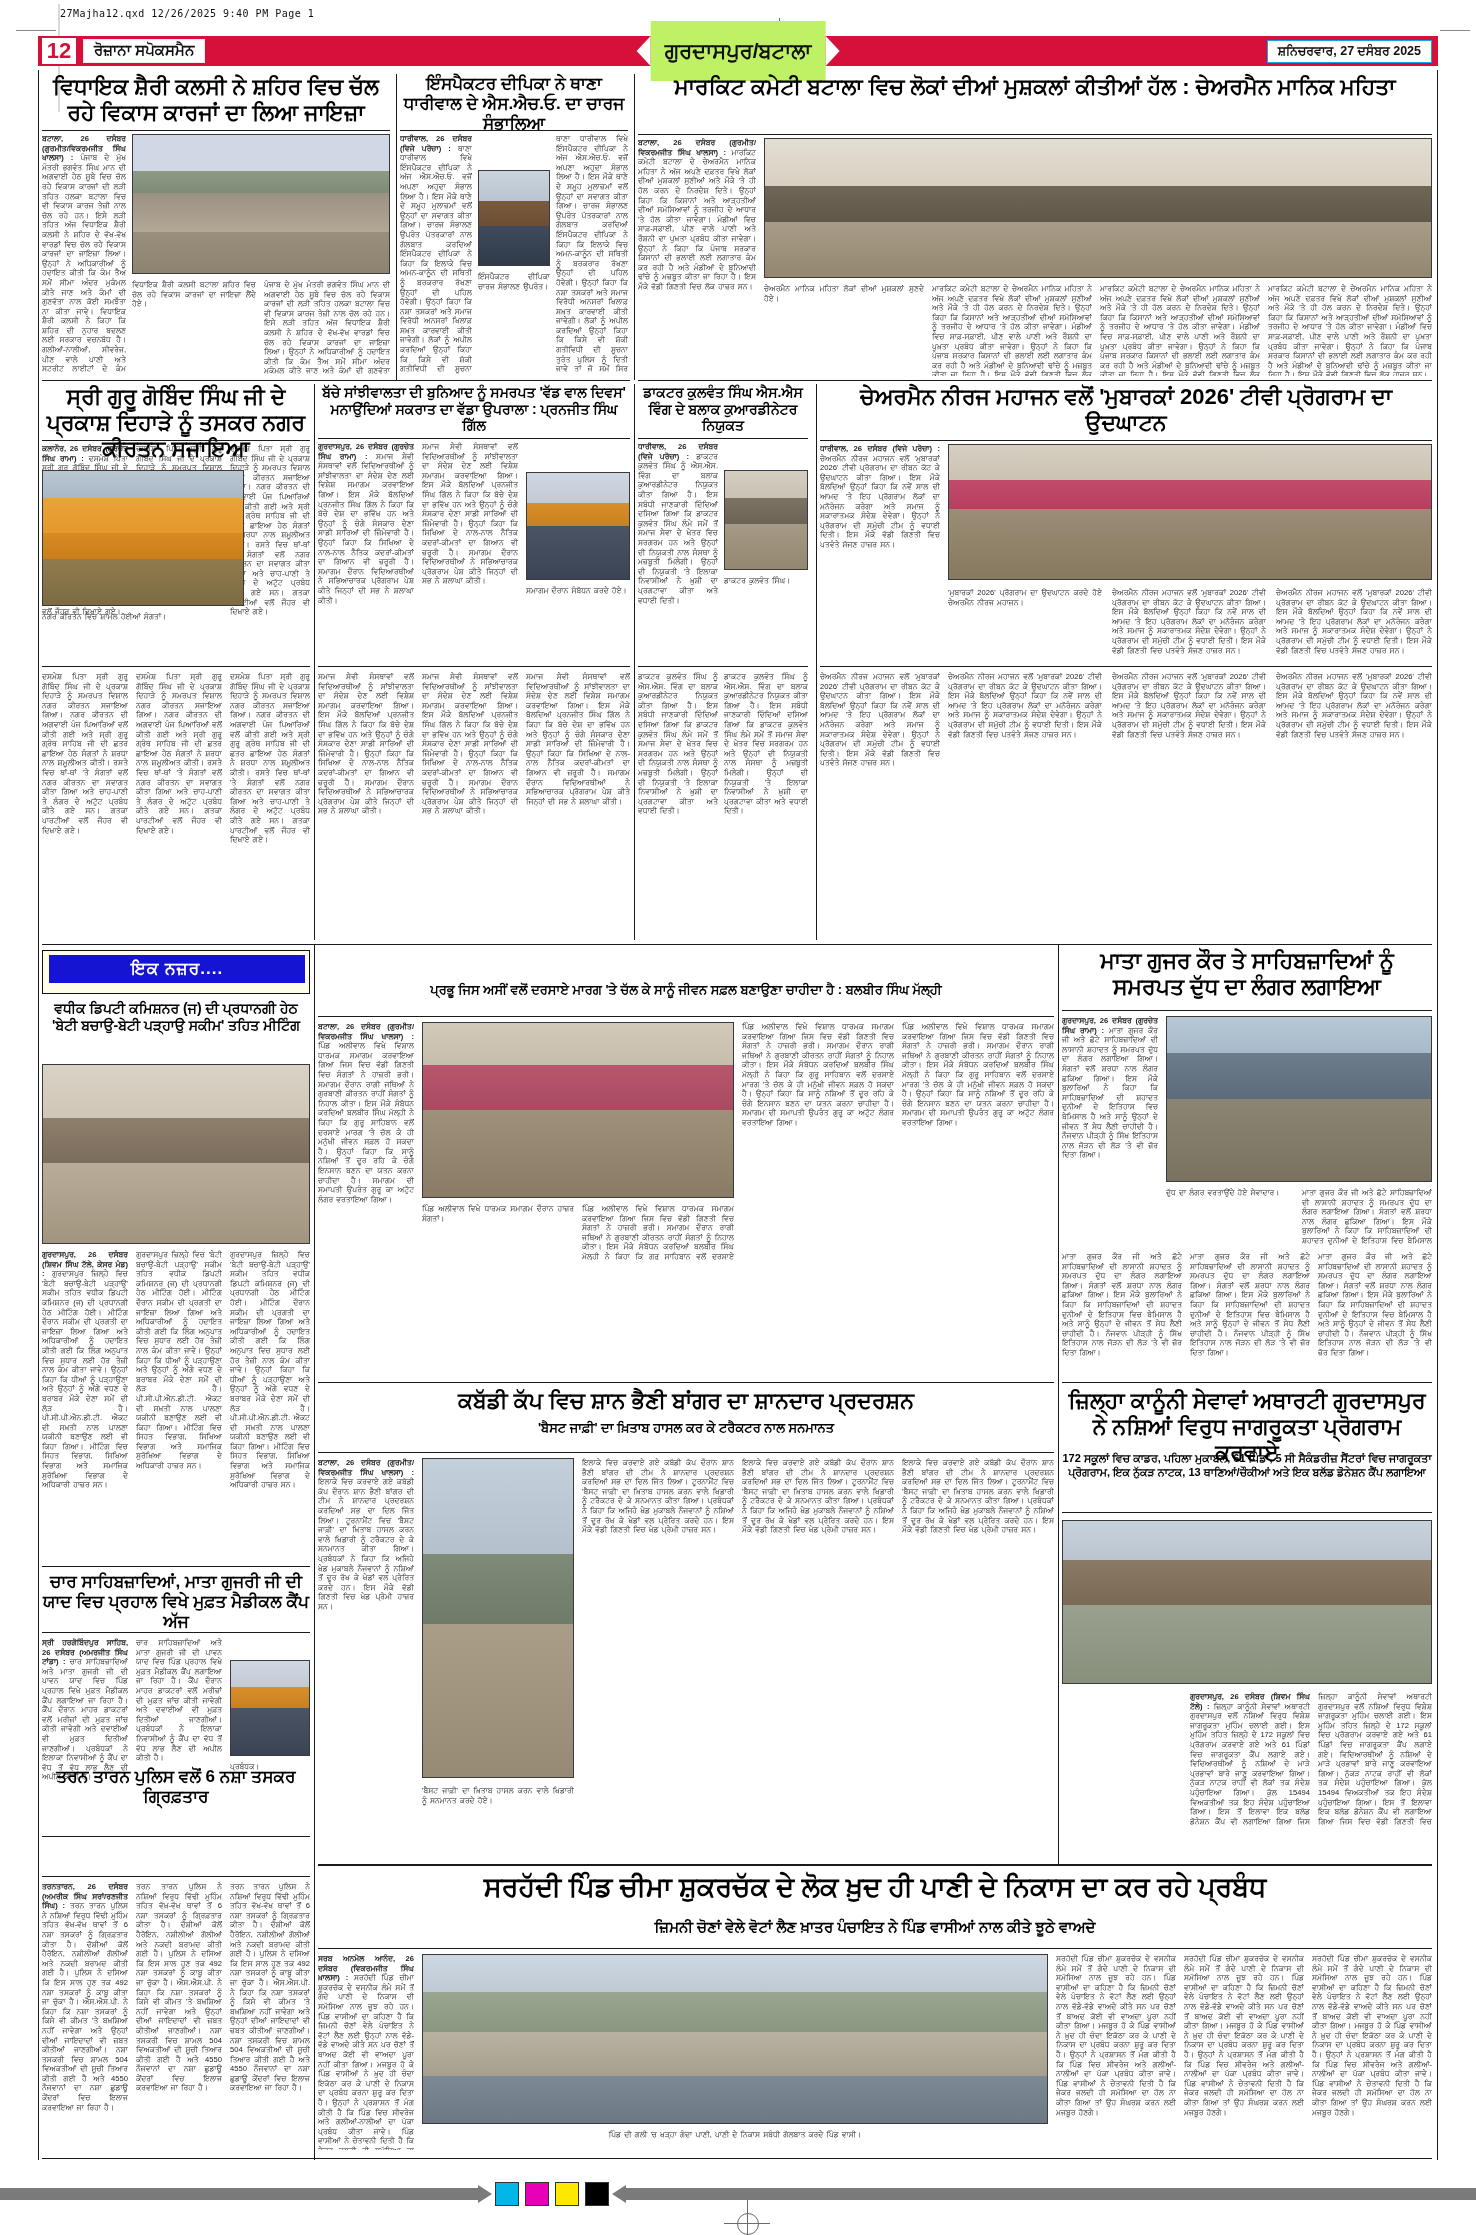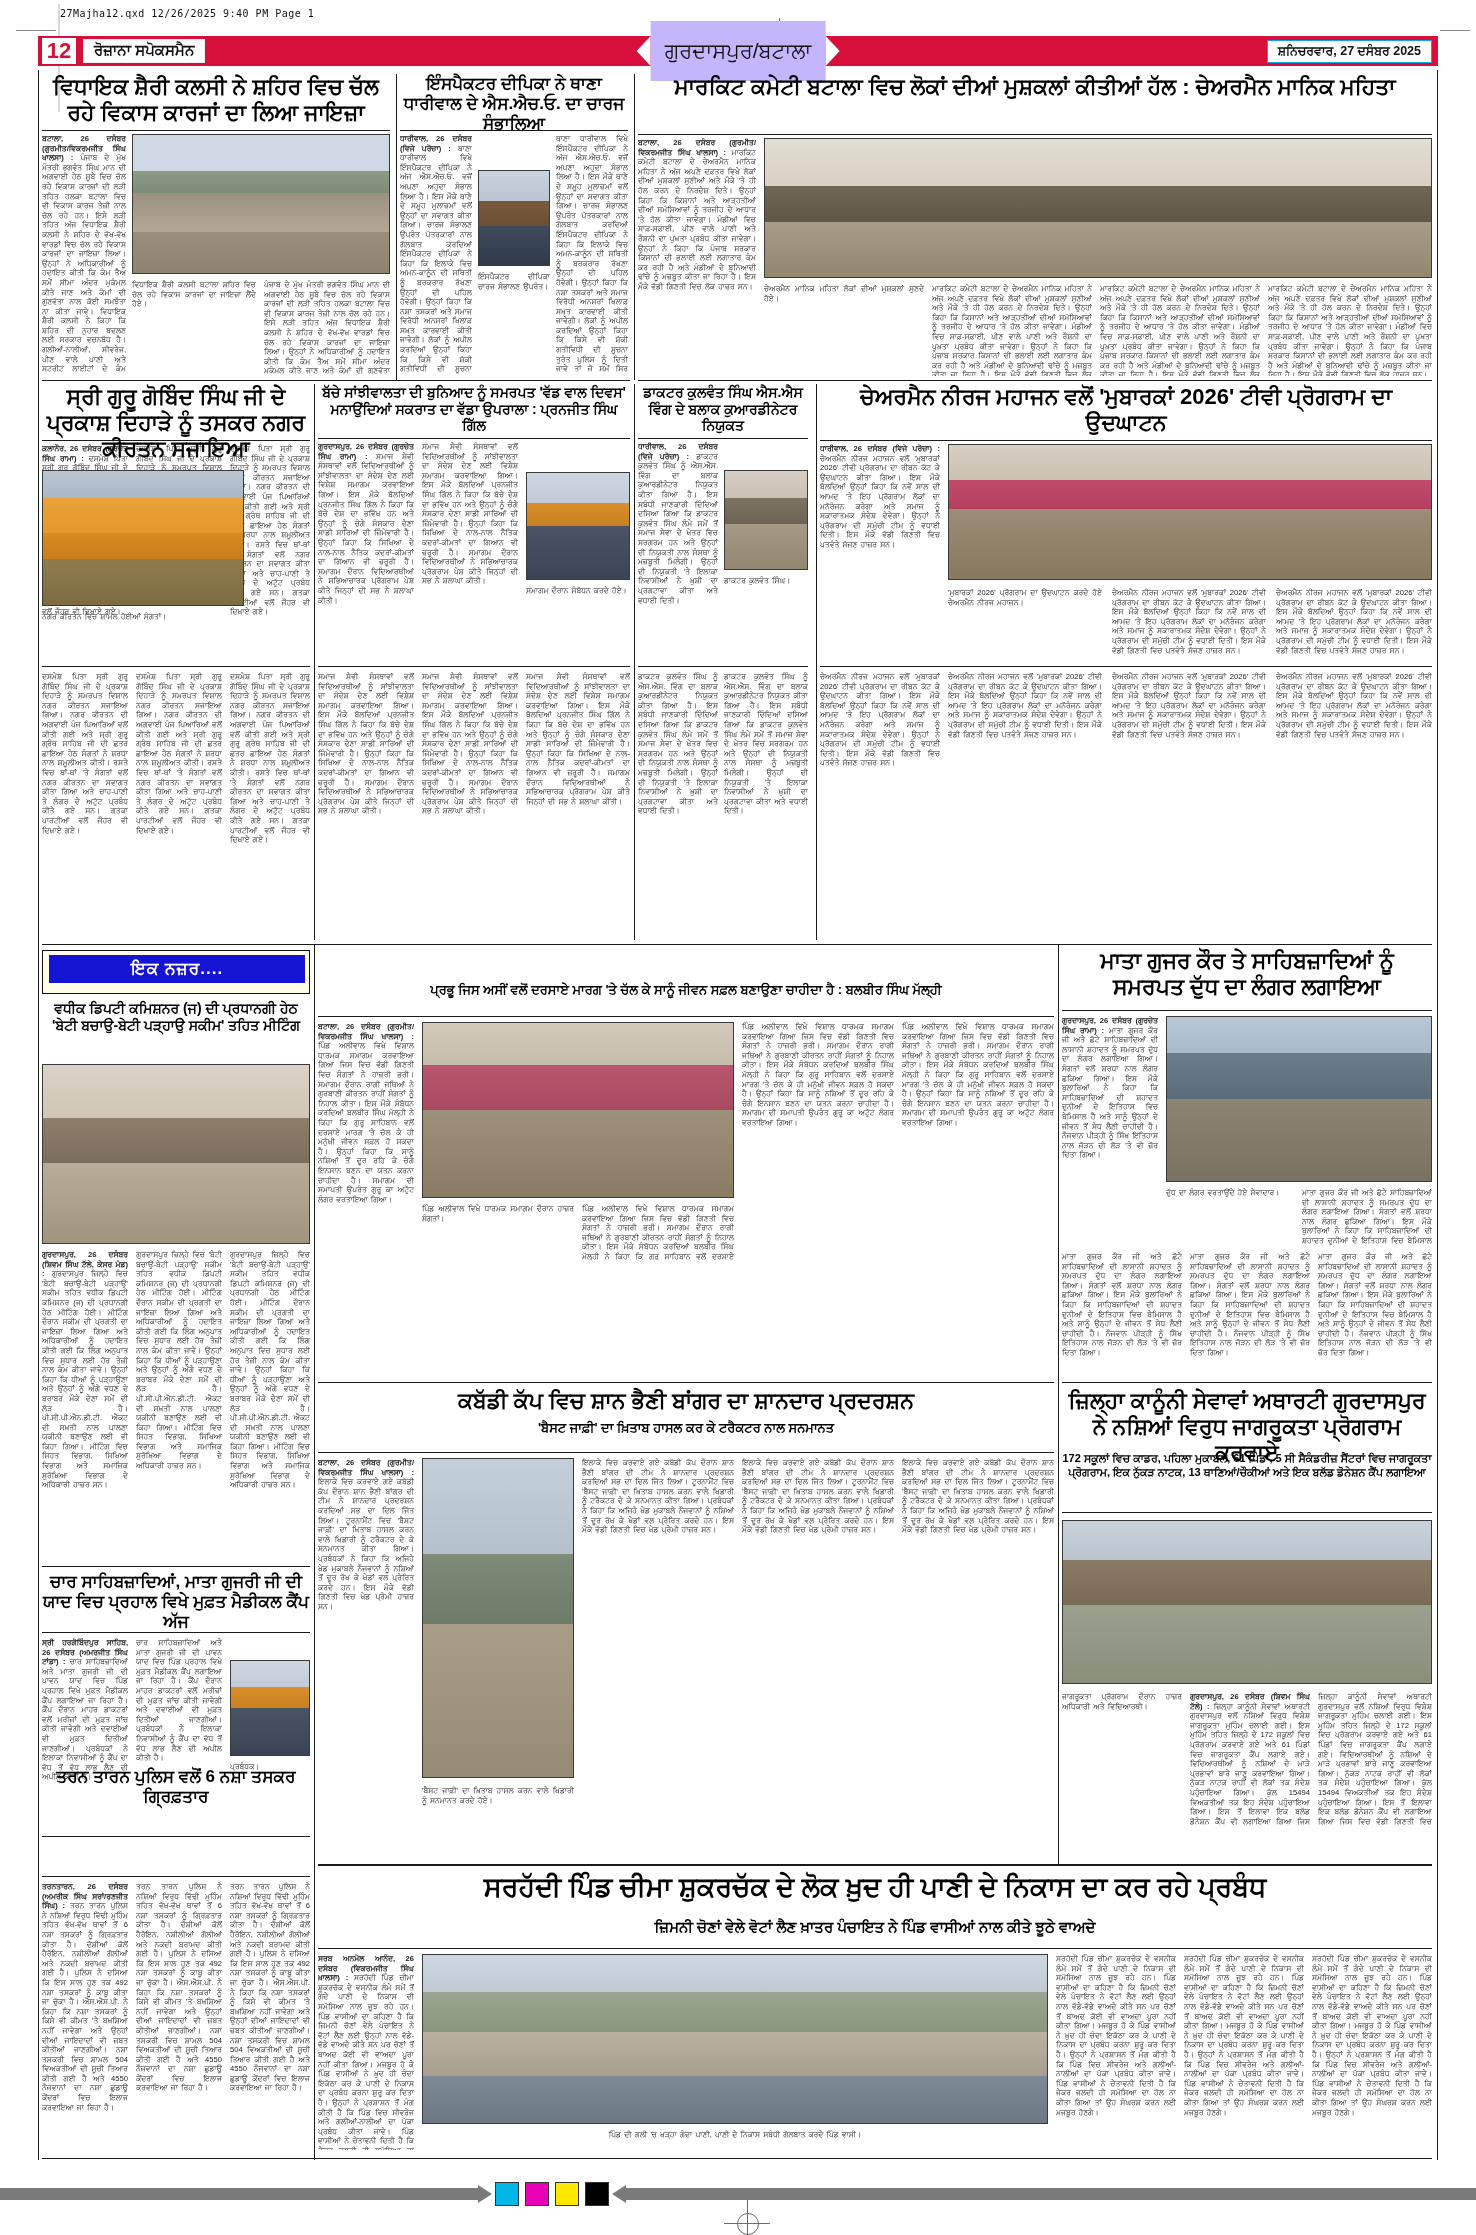--- a/index.html
+++ b/index.html
@@ -44,21 +44,21 @@
   .mast-center{
     position:absolute;left:50%;transform:translateX(-50%);
     display:flex;align-items:center;gap:0;
   }
   .mast-center .chev{
     width:0;height:0;border-top:15px solid transparent;border-bottom:15px solid transparent;
   }
   .chev-l{border-right:14px solid #fff;}
   .chev-r{border-left:14px solid #fff;}
   .mast-center .edition{
-    background:#c4b5fd;color:#111;font-size:21px;font-weight:normal;padding:18px 14px;line-height:1.1;
+    background:#bef264;color:#111;font-size:21px;font-weight:bold;padding:18px 14px;line-height:1.1;
   }
   .mast-date{
     position:absolute;right:6px;background:#fff;color:#111;font-size:12.5px;font-weight:bold;
     padding:3px 10px;border:1px solid #0ea5e9;
   }
 
   
   .box{position:absolute;box-sizing:border-box;}
   .hl{font-weight:bold;color:#000;text-align:center;line-height:1.18;}
   .hl-xl{font-size:27px;}
@@ -430,23 +430,20 @@
   </div>
   <div class="body-col" style="left:902px;top:1458px;width:152px;height:372px;">
     <span>ਇਲਾਕੇ ਵਿਚ ਕਰਵਾਏ ਗਏ ਕਬੱਡੀ ਕੱਪ ਦੌਰਾਨ ਸ਼ਾਨ ਭੈਣੀ ਬਾਂਗਰ ਦੀ ਟੀਮ ਨੇ ਸ਼ਾਨਦਾਰ ਪ੍ਰਦਰਸ਼ਨ ਕਰਦਿਆਂ ਸਭ ਦਾ ਦਿਲ ਜਿੱਤ ਲਿਆ। ਟੂਰਨਾਮੈਂਟ ਵਿਚ 'ਬੈਸਟ ਜਾਫ਼ੀ' ਦਾ ਖ਼ਿਤਾਬ ਹਾਸਲ ਕਰਨ ਵਾਲੇ ਖਿਡਾਰੀ ਨੂੰ ਟਰੈਕਟਰ ਦੇ ਕੇ ਸਨਮਾਨਤ ਕੀਤਾ ਗਿਆ। ਪ੍ਰਬੰਧਕਾਂ ਨੇ ਕਿਹਾ ਕਿ ਅਜਿਹੇ ਖੇਡ ਮੁਕਾਬਲੇ ਨੌਜਵਾਨਾਂ ਨੂੰ ਨਸ਼ਿਆਂ ਤੋਂ ਦੂਰ ਰੱਖ ਕੇ ਖੇਡਾਂ ਵਲ ਪ੍ਰੇਰਿਤ ਕਰਦੇ ਹਨ। ਇਸ ਮੌਕੇ ਵੱਡੀ ਗਿਣਤੀ ਵਿਚ ਖੇਡ ਪ੍ਰੇਮੀ ਹਾਜ਼ਰ ਸਨ।</span>
   </div>
 
   <div class="rule rule-h" style="left:1062px;top:1382px;width:370px;"></div>
   <div class="box hl hl-lg" style="left:1062px;top:1388px;width:370px;">ਜ਼ਿਲ੍ਹਾ ਕਾਨੂੰਨੀ ਸੇਵਾਵਾਂ ਅਥਾਰਟੀ ਗੁਰਦਾਸਪੁਰ ਨੇ ਨਸ਼ਿਆਂ ਵਿਰੁਧ ਜਾਗਰੂਕਤਾ ਪ੍ਰੋਗਰਾਮ ਕਰਵਾਏ</div>
   <div class="box sub" style="left:1062px;top:1452px;width:370px;font-size:11px;">172 ਸਕੂਲਾਂ ਵਿਚ ਕਾਡਰ, ਪਹਿਲਾ ਮੁਕਾਬਲੇ, 61 ਪਿੰਡਾਂ, 5 ਸੀ ਸੈਕੰਡਰੀਜ਼ ਸੈਂਟਰਾਂ ਵਿਚ ਜਾਗਰੂਕਤਾ ਪ੍ਰੋਗਰਾਮ, ਇਕ ਨੁੱਕੜ ਨਾਟਕ, 13 ਥਾਣਿਆਂ/ਚੌਕੀਆਂ ਅਤੇ ਇਕ ਬਲੱਡ ਡੋਨੇਸ਼ਨ ਕੈਂਪ ਲਗਾਇਆ</div>
   <div class="rule rule-h" style="left:1062px;top:1512px;width:370px;"></div>
   <div class="photo ph-legal" style="left:1062px;top:1520px;width:370px;height:164px;"></div>
-  <div class="body-col" style="left:1062px;top:1692px;width:120px;height:134px;">
-    <span>ਜਾਗਰੂਕਤਾ ਪ੍ਰੋਗਰਾਮ ਦੌਰਾਨ ਹਾਜ਼ਰ ਅਧਿਕਾਰੀ ਅਤੇ ਵਿਦਿਆਰਥੀ।</span>
-  </div>
   <div class="body-col" style="left:1190px;top:1692px;width:120px;height:134px;">
     <span class="lead">ਗੁਰਦਾਸਪੁਰ, 26 ਦਸੰਬਰ (ਸ਼ਿਵਮ ਸਿੰਘ ਟੱਲੇ) :</span>
     <span>ਜ਼ਿਲ੍ਹਾ ਕਾਨੂੰਨੀ ਸੇਵਾਵਾਂ ਅਥਾਰਟੀ ਗੁਰਦਾਸਪੁਰ ਵਲੋਂ ਨਸ਼ਿਆਂ ਵਿਰੁਧ ਵਿਸ਼ੇਸ਼ ਜਾਗਰੂਕਤਾ ਮੁਹਿੰਮ ਚਲਾਈ ਗਈ। ਇਸ ਮੁਹਿੰਮ ਤਹਿਤ ਜ਼ਿਲ੍ਹੇ ਦੇ 172 ਸਕੂਲਾਂ ਵਿਚ ਪ੍ਰੋਗਰਾਮ ਕਰਵਾਏ ਗਏ ਅਤੇ 61 ਪਿੰਡਾਂ ਵਿਚ ਜਾਗਰੂਕਤਾ ਕੈਂਪ ਲਗਾਏ ਗਏ। ਵਿਦਿਆਰਥੀਆਂ ਨੂੰ ਨਸ਼ਿਆਂ ਦੇ ਮਾੜੇ ਪ੍ਰਭਾਵਾਂ ਬਾਰੇ ਜਾਣੂ ਕਰਵਾਇਆ ਗਿਆ। ਨੁੱਕੜ ਨਾਟਕ ਰਾਹੀਂ ਵੀ ਲੋਕਾਂ ਤਕ ਸੰਦੇਸ਼ ਪਹੁੰਚਾਇਆ ਗਿਆ। ਕੁੱਲ 15494 ਵਿਅਕਤੀਆਂ ਤਕ ਇਹ ਸੰਦੇਸ਼ ਪਹੁੰਚਾਇਆ ਗਿਆ। ਇਸ ਤੋਂ ਇਲਾਵਾ ਇਕ ਬਲੱਡ ਡੋਨੇਸ਼ਨ ਕੈਂਪ ਵੀ ਲਗਾਇਆ ਗਿਆ ਜਿਸ ਵਿਚ ਵੱਡੀ ਗਿਣਤੀ ਵਿਚ ਲੋਕਾਂ ਨੇ ਖ਼ੂਨਦਾਨ ਕੀਤਾ।</span>
   </div>
   <div class="body-col" style="left:1318px;top:1692px;width:114px;height:134px;">
     <span>ਜ਼ਿਲ੍ਹਾ ਕਾਨੂੰਨੀ ਸੇਵਾਵਾਂ ਅਥਾਰਟੀ ਗੁਰਦਾਸਪੁਰ ਵਲੋਂ ਨਸ਼ਿਆਂ ਵਿਰੁਧ ਵਿਸ਼ੇਸ਼ ਜਾਗਰੂਕਤਾ ਮੁਹਿੰਮ ਚਲਾਈ ਗਈ। ਇਸ ਮੁਹਿੰਮ ਤਹਿਤ ਜ਼ਿਲ੍ਹੇ ਦੇ 172 ਸਕੂਲਾਂ ਵਿਚ ਪ੍ਰੋਗਰਾਮ ਕਰਵਾਏ ਗਏ ਅਤੇ 61 ਪਿੰਡਾਂ ਵਿਚ ਜਾਗਰੂਕਤਾ ਕੈਂਪ ਲਗਾਏ ਗਏ। ਵਿਦਿਆਰਥੀਆਂ ਨੂੰ ਨਸ਼ਿਆਂ ਦੇ ਮਾੜੇ ਪ੍ਰਭਾਵਾਂ ਬਾਰੇ ਜਾਣੂ ਕਰਵਾਇਆ ਗਿਆ। ਨੁੱਕੜ ਨਾਟਕ ਰਾਹੀਂ ਵੀ ਲੋਕਾਂ ਤਕ ਸੰਦੇਸ਼ ਪਹੁੰਚਾਇਆ ਗਿਆ। ਕੁੱਲ 15494 ਵਿਅਕਤੀਆਂ ਤਕ ਇਹ ਸੰਦੇਸ਼ ਪਹੁੰਚਾਇਆ ਗਿਆ। ਇਸ ਤੋਂ ਇਲਾਵਾ ਇਕ ਬਲੱਡ ਡੋਨੇਸ਼ਨ ਕੈਂਪ ਵੀ ਲਗਾਇਆ ਗਿਆ ਜਿਸ ਵਿਚ ਵੱਡੀ ਗਿਣਤੀ ਵਿਚ ਲੋਕਾਂ ਨੇ ਖ਼ੂਨਦਾਨ ਕੀਤਾ।</span>
   </div>
 
   <div class="rule rule-thick" style="left:318px;top:1864px;width:1114px;height:2px;"></div>
   <div class="box hl hl-xl" style="left:318px;top:1872px;width:1114px;">ਸਰਹੱਦੀ ਪਿੰਡ ਚੀਮਾ ਸ਼ੁਕਰਚੱਕ ਦੇ ਲੋਕ ਖ਼ੁਦ ਹੀ ਪਾਣੀ ਦੇ ਨਿਕਾਸ ਦਾ ਕਰ ਰਹੇ ਪ੍ਰਬੰਧ</div>

